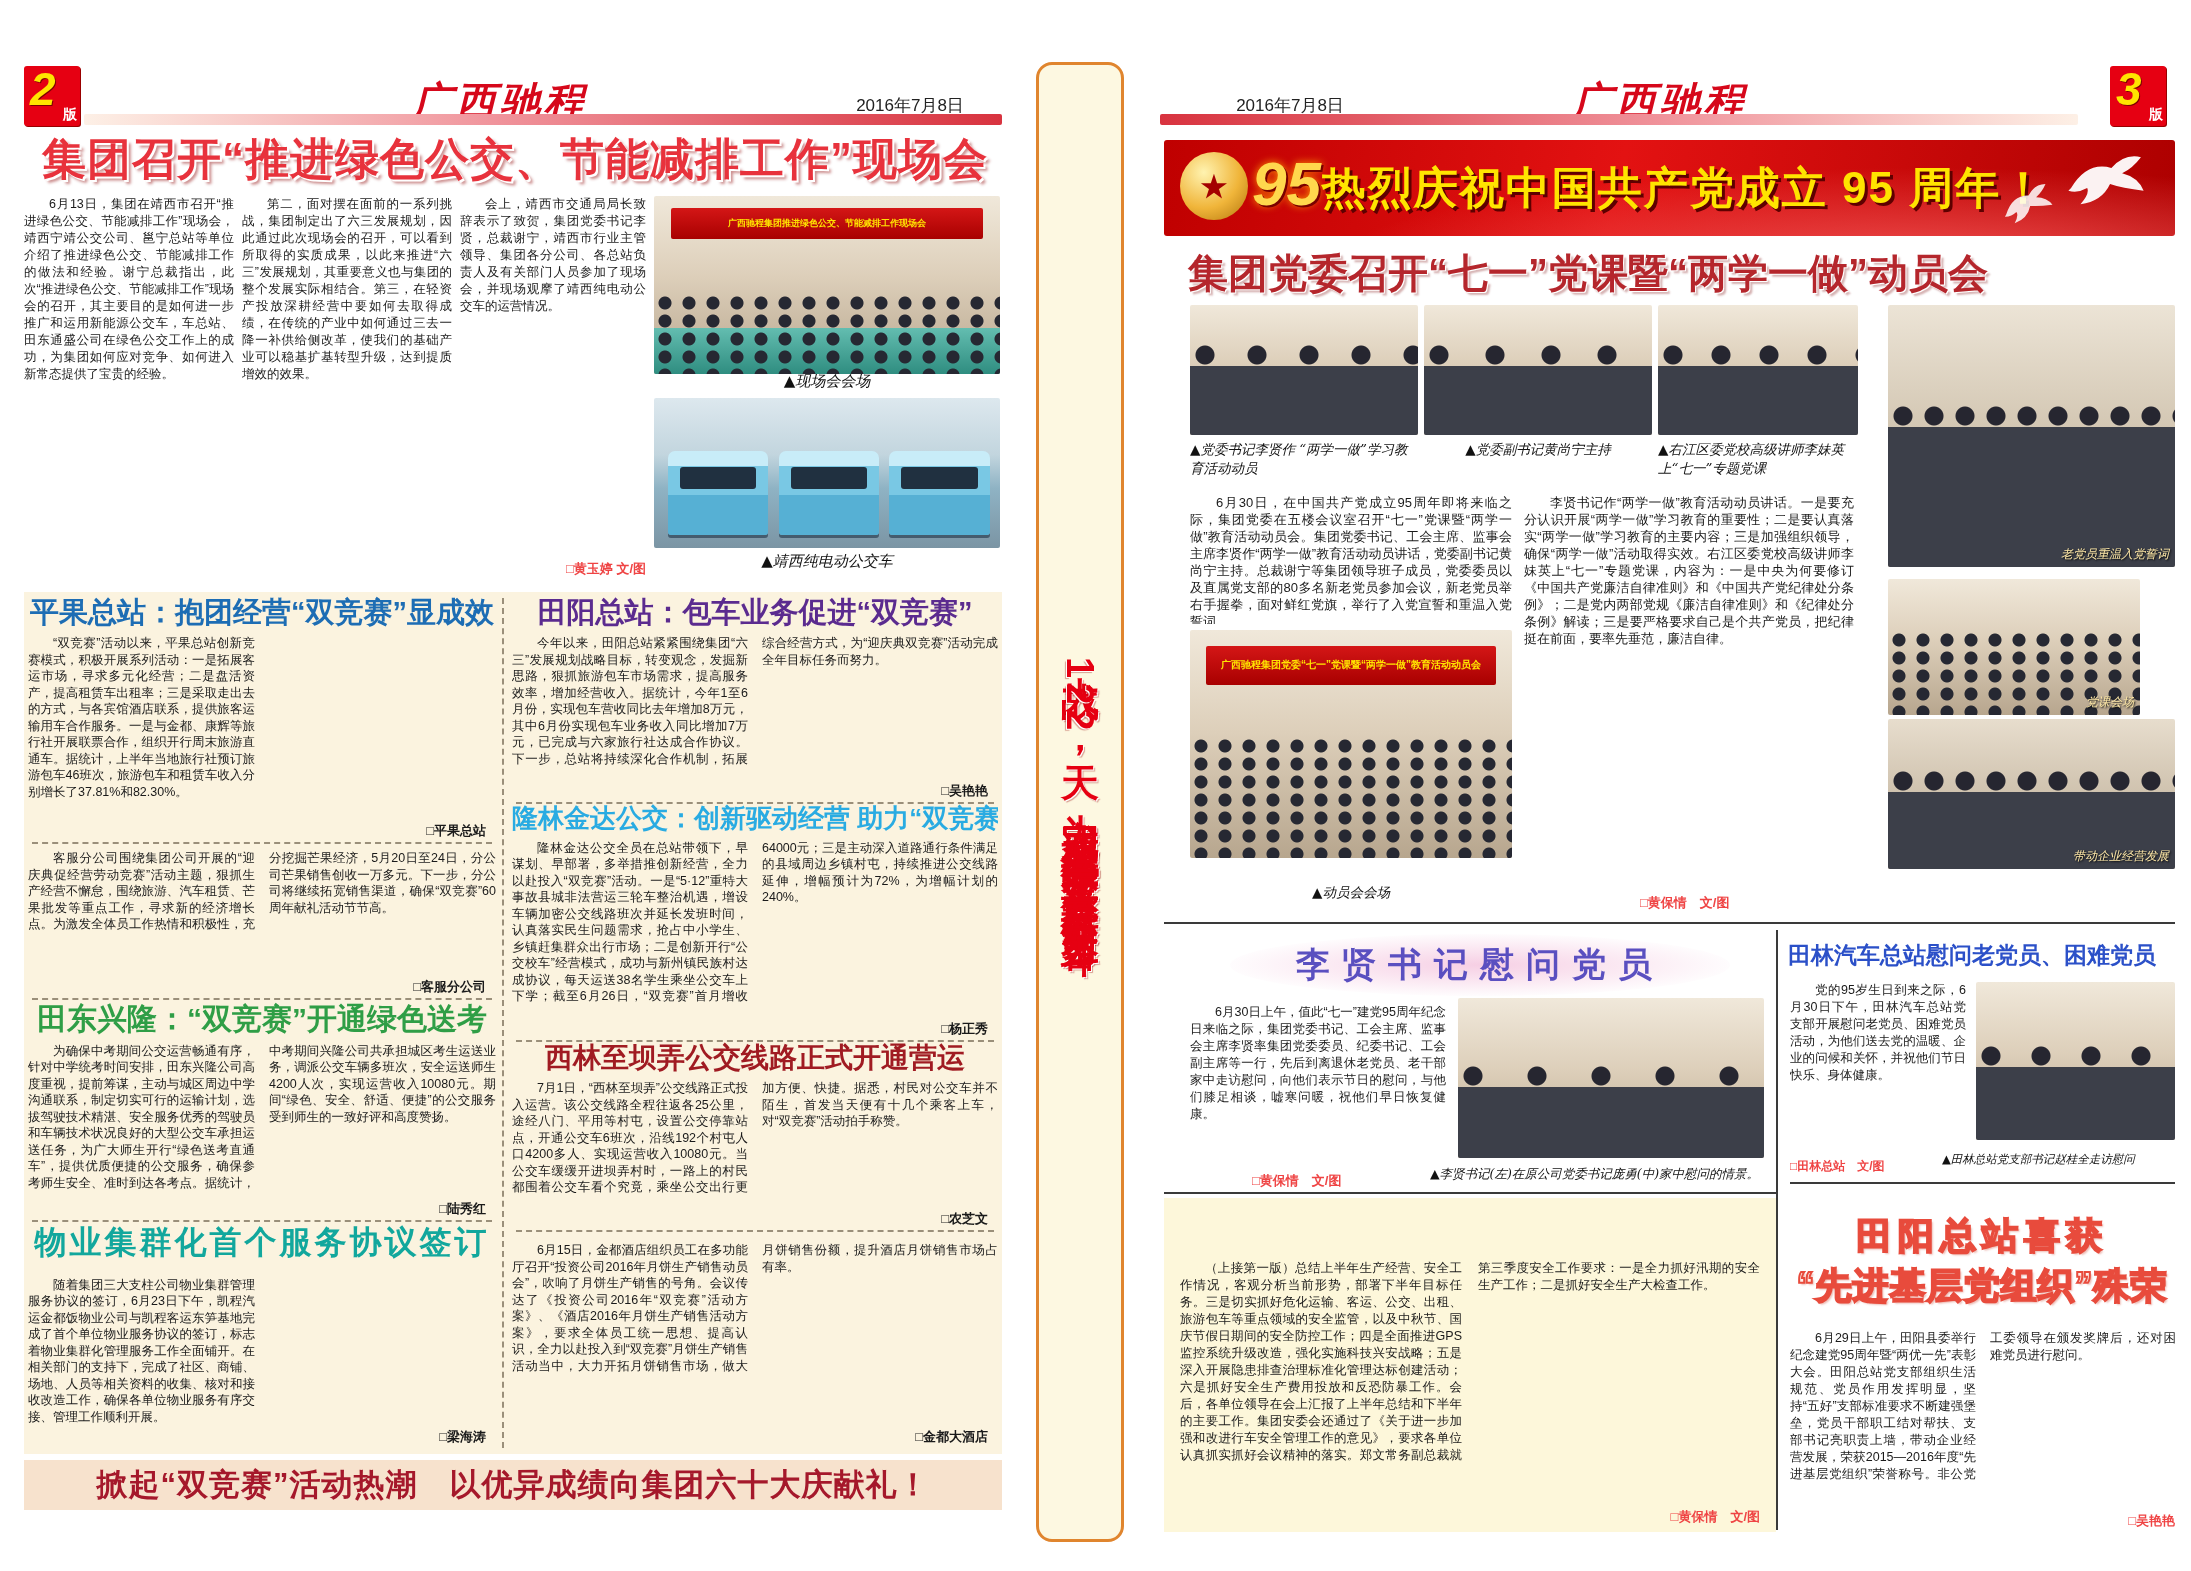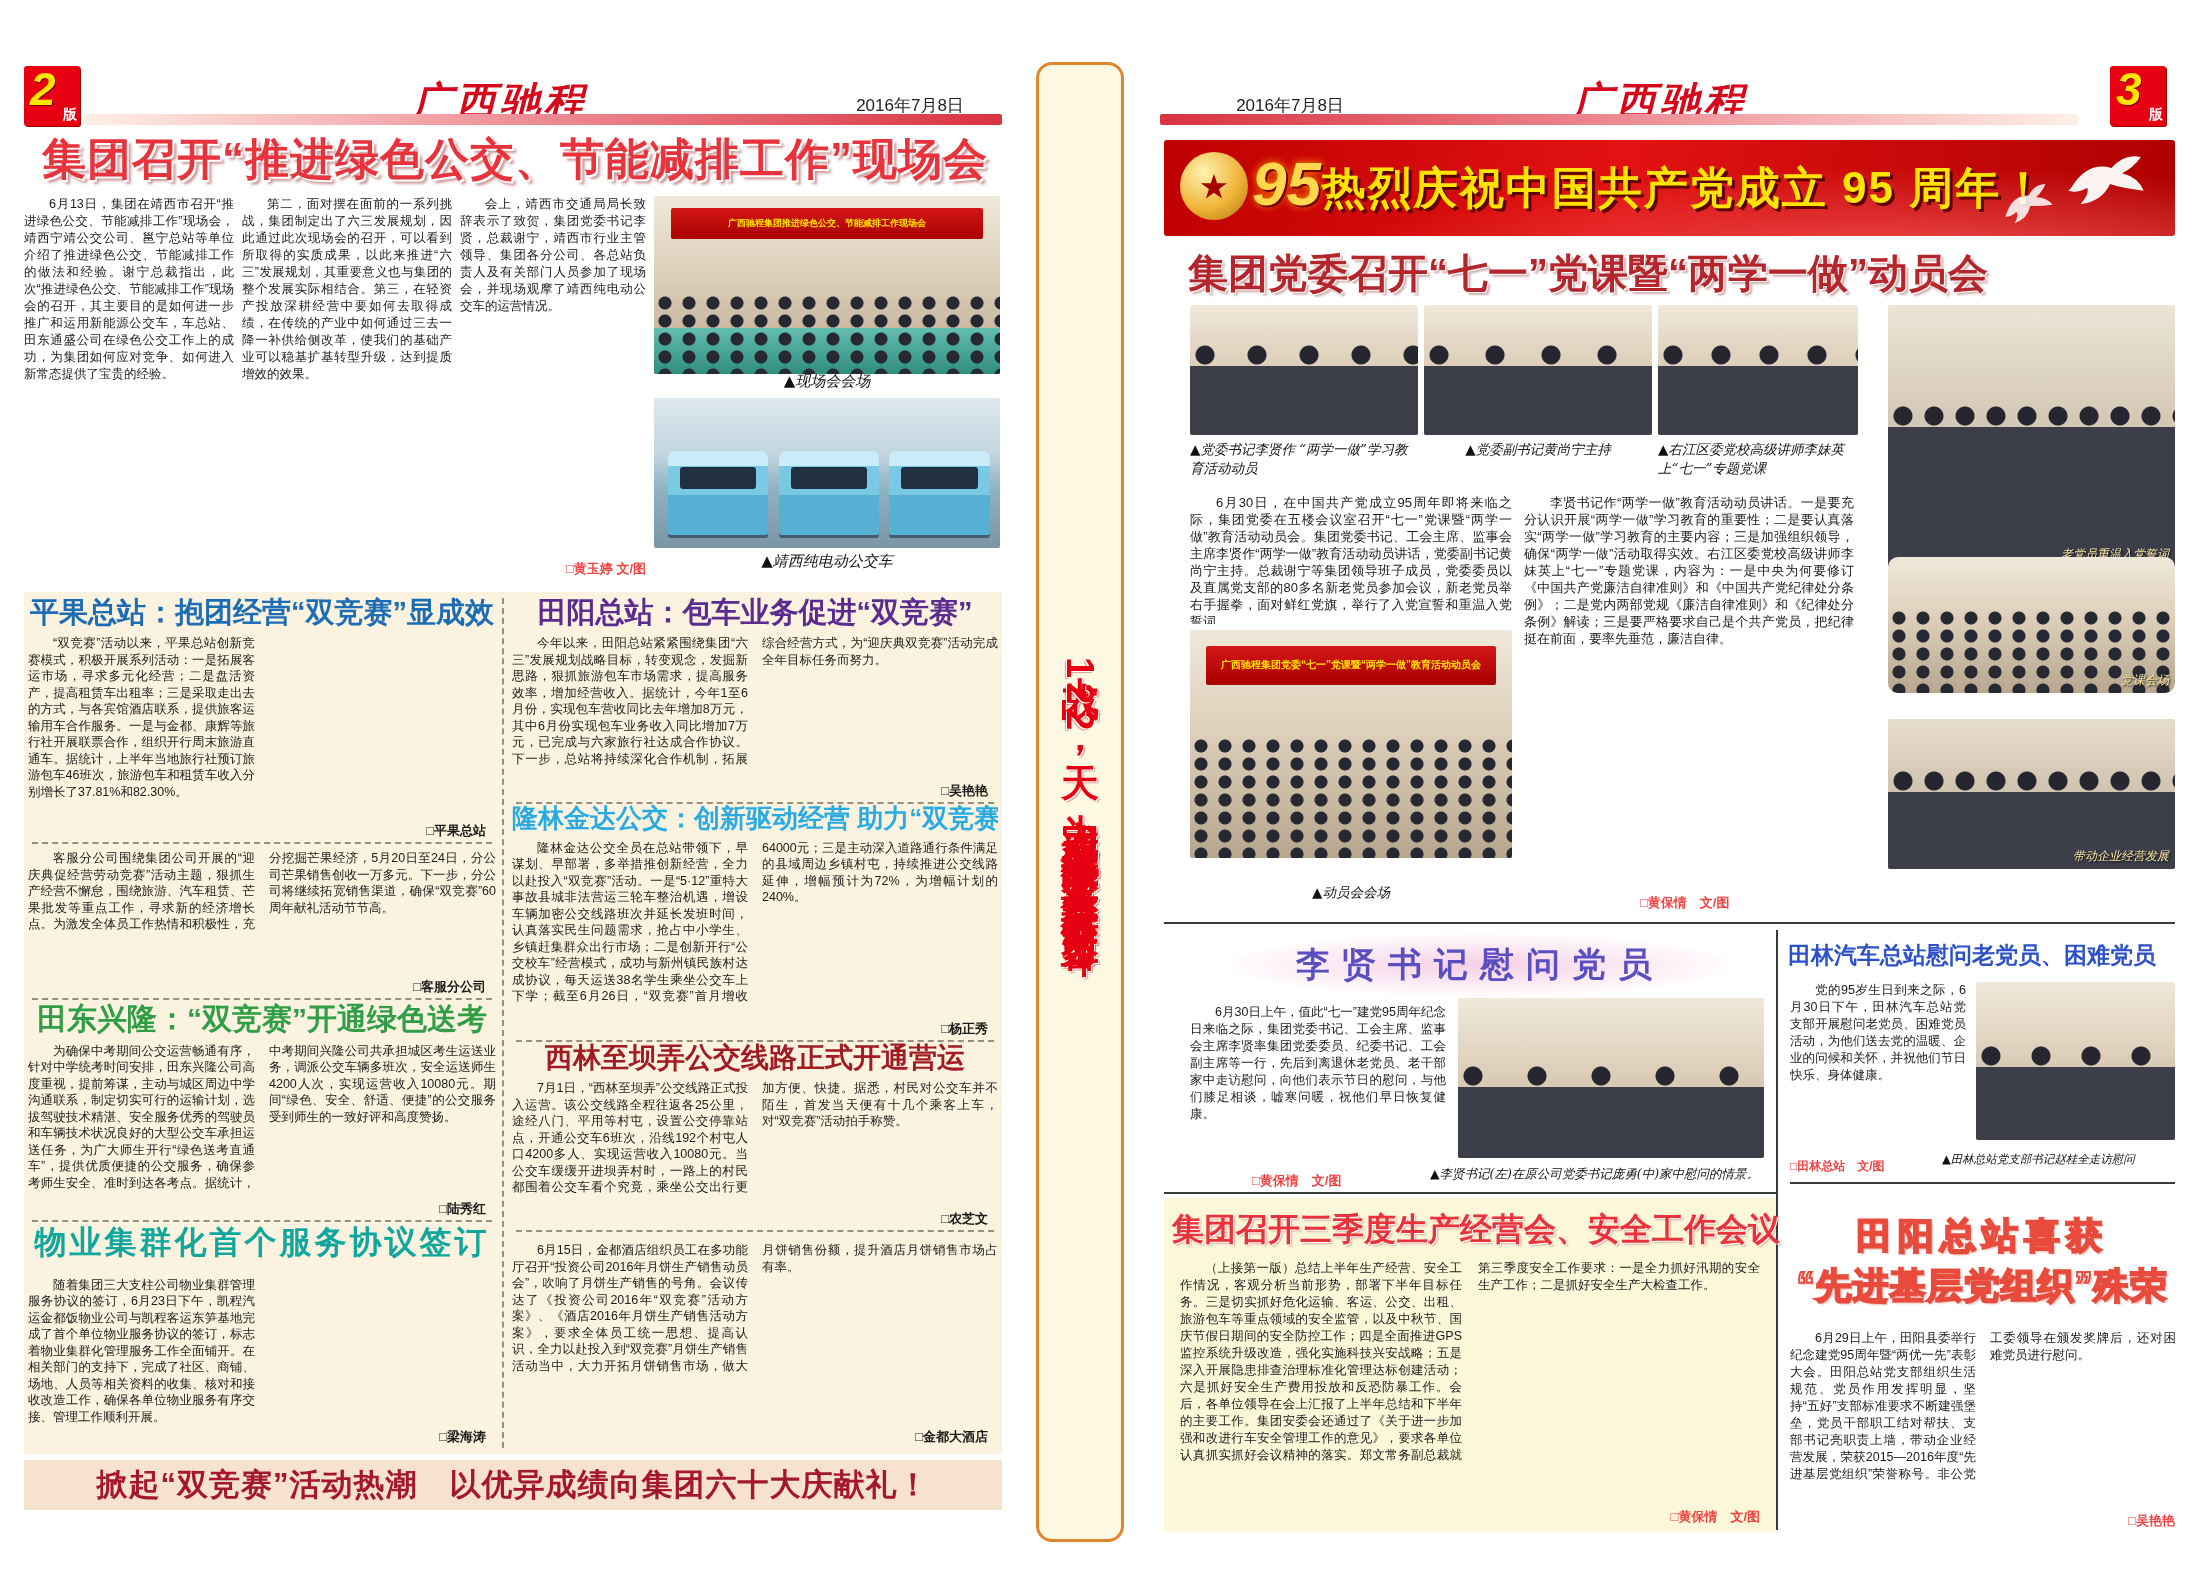--- a/index.html
+++ b/index.html
@@ -241,21 +241,21 @@
   <div class="bodytext" style="left:1190px;top:494px;width:322px;height:130px;font-size:13px;" data-name="page3-article-col1">6月30日，在中国共产党成立95周年即将来临之际，集团党委在五楼会议室召开“七一”党课暨“两学一做”教育活动动员会。集团党委书记、工会主席、监事会主席李贤作“两学一做”教育活动动员讲话，党委副书记黄尚宁主持。总裁谢宁等集团领导班子成员，党委委员以及直属党支部的80多名新老党员参加会议，新老党员举右手握拳，面对鲜红党旗，举行了入党宣誓和重温入党誓词。</div>
   <div class="bodytext" style="left:1524px;top:494px;width:330px;height:130px;font-size:13px;height:380px;" data-name="page3-article-col2">李贤书记作“两学一做”教育活动动员讲话。一是要充分认识开展“两学一做”学习教育的重要性；二是要认真落实“两学一做”学习教育的主要内容；三是加强组织领导，确保“两学一做”活动取得实效。右江区委党校高级讲师李妹英上“七一”专题党课，内容为：一是中央为何要修订《中国共产党廉洁自律准则》和《中国共产党纪律处分条例》；二是党内两部党规《廉洁自律准则》和《纪律处分条例》解读；三是要严格要求自己是个共产党员，把纪律挺在前面，要率先垂范，廉洁自律。</div>
 
   <div class="photo ph-room" style="left:1190px;top:630px;width:322px;height:228px;" data-name="photo-mobilization-meeting">
     <div class="ph-banner" style="font-size:10px;" data-name="photo-meeting-banner">广西驰程集团党委“七一”党课暨“两学一做”教育活动动员会</div>
     <div class="ph-heads" data-name="photo-meeting-audience"></div>
   </div>
   <div class="caption" style="left:1190px;top:884px;width:322px;font-size:13.5px;" data-name="caption-mobilization">▲动员会会场</div>
   <div class="byline" style="left:1640px;top:886px;width:214px;text-align:left;" data-name="page3-article-byline">□黄保情　文/图</div>
 
-  <div class="photo ph-room" style="left:1888px;top:557px;width:287px;height:136px;border-radius:10px;" data-name="photo-party-class">
+  <div class="photo ph-room" style="left:1888px;top:579px;width:252px;height:136px;" data-name="photo-party-class">
     <div class="ph-heads" style="height:60%;" data-name="photo-meeting-audience"></div>
     <div class="ph-overlay" data-name="photo-overlay-class">党课会场</div>
   </div>
   <div class="photo" style="left:1888px;top:719px;width:287px;height:150px;background:linear-gradient(180deg,#e7ddcd,#b7a78f);" data-name="photo-new-members-oath">
     <div class="ph-people" style="height:66%;" data-name="photo-figures"></div>
     <div class="ph-overlay" data-name="photo-overlay-new-oath">带动企业经营发展</div>
   </div>
 
   <div class="hsep" style="left:1164px;top:922px;width:1011px;height:2px;" data-name="section-divider"></div>
   <div class="hsep" style="left:1776px;top:930px;width:2px;height:600px;" data-name="column-divider"></div>
@@ -264,21 +264,20 @@
   <div class="bodytext" style="left:1190px;top:1004px;width:256px;height:152px;" data-name="lixian-body">6月30日上午，值此“七一”建党95周年纪念日来临之际，集团党委书记、工会主席、监事会主席李贤率集团党委委员、纪委书记、工会副主席等一行，先后到离退休老党员、老干部家中走访慰问，向他们表示节日的慰问，与他们膝足相谈，嘘寒问暖，祝他们早日恢复健康。</div>
   <div class="photo ph-room" style="left:1458px;top:998px;width:306px;height:160px;" data-name="photo-lixian-visit">
     <div class="ph-people" style="height:58%;background-size:64px 100%;" data-name="photo-figures"></div>
   </div>
   <div class="byline" style="left:1252px;top:1164px;width:170px;text-align:left;" data-name="lixian-byline">□黄保情　文/图</div>
   <div class="cap3" style="left:1430px;top:1164px;width:346px;font-size:12.5px;" data-name="caption-lixian-visit">▲李贤书记(左)在原公司党委书记庞勇(中)家中慰问的情景。</div>
 
   <div class="hsep" style="left:1164px;top:1192px;width:612px;height:2px;" data-name="section-divider"></div>
 
   <div class="q-panel" data-name="quarter-panel"></div>
-  <div class="q-title" data-name="quarter-headline">集团召开三季度生产经营会、安全工作会议</div>
   <div class="bodytext" style="left:1180px;top:1260px;width:580px;height:236px;column-count:2;column-gap:16px;column-fill:auto;text-indent:2em;" data-name="quarter-body">（上接第一版）总结上半年生产经营、安全工作情况，客观分析当前形势，部署下半年目标任务。三是切实抓好危化运输、客运、公交、出租、旅游包车等重点领域的安全监管，以及中秋节、国庆节假日期间的安全防控工作；四是全面推进GPS监控系统升级改造，强化实施科技兴安战略；五是深入开展隐患排查治理标准化管理达标创建活动；六是抓好安全生产费用投放和反恐防暴工作。会后，各单位领导在会上汇报了上半年总结和下半年的主要工作。集团安委会还通过了《关于进一步加强和改进行车安全管理工作的意见》，要求各单位认真抓实抓好会议精神的落实。郑文常务副总裁就第三季度安全工作要求：一是全力抓好汛期的安全生产工作；二是抓好安全生产大检查工作。</div>
   <div class="byline" style="left:1560px;top:1500px;width:200px;" data-name="quarter-byline">□黄保情　文/图</div>
 
   <div class="tl-title" data-name="tianlin-headline">田林汽车总站慰问老党员、困难党员</div>
   <div class="bodytext" style="left:1790px;top:982px;width:176px;height:160px;" data-name="tianlin-body">党的95岁生日到来之际，6月30日下午，田林汽车总站党支部开展慰问老党员、困难党员活动，为他们送去党的温暖、企业的问候和关怀，并祝他们节日快乐、身体健康。</div>
   <div class="photo ph-room" style="left:1976px;top:982px;width:199px;height:158px;" data-name="photo-tianlin-visit">
     <div class="ph-people" style="height:60%;background-size:50px 100%;" data-name="photo-figures"></div>
   </div>
   <div class="byline" style="left:1790px;top:1150px;width:150px;text-align:left;font-size:12px;" data-name="tianlin-byline">□田林总站　文/图</div>
   <div class="cap3" style="left:1942px;top:1150px;width:236px;font-size:11.5px;" data-name="caption-tianlin-visit">▲田林总站党支部书记赵桂全走访慰问</div>

